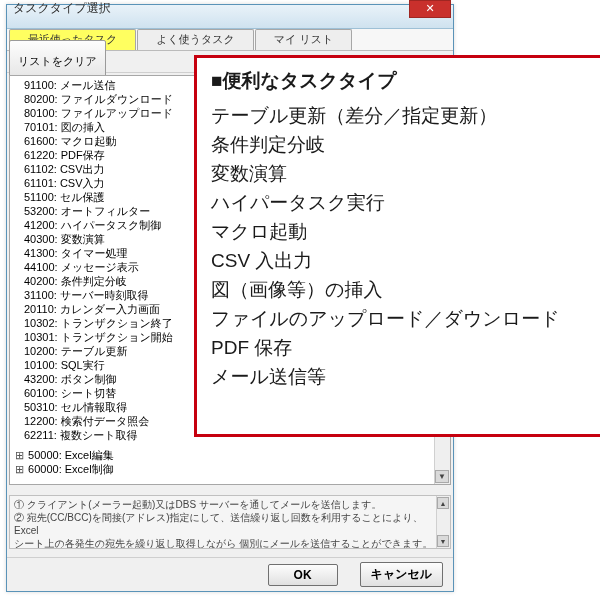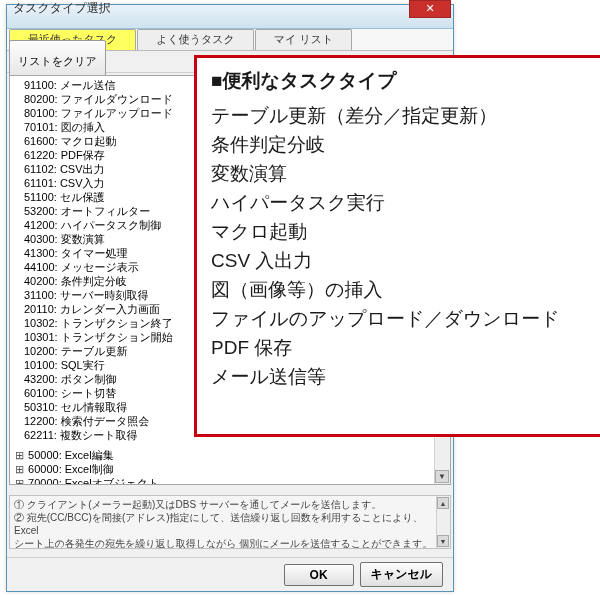--- a/index.html
+++ b/index.html
@@ -114,21 +114,21 @@
   }
   .info-pane .iscroll{position:absolute; right:0; top:0; width:14px; height:100%; background:#efefef; border-left:1px solid #d0d0d0;}
   .info-pane .iarr{position:absolute; right:1px; width:12px; height:12px; background:#dadada; border:1px solid #a9a9a9; font-size:7px; display:flex; align-items:center; justify-content:center; color:#444;}
   .info-pane .iarr.up{top:1px;}
   .info-pane .iarr.dn{bottom:1px;}
   .button-bar {
     height: 34px;
     display: flex;
     align-items: center;
     justify-content: flex-end;
-    gap: 6px;
+    gap: 22px;
     padding-right: 10px;
     border-top: 1px solid #cfcfcf;
     background:#f0f0f0;
   }
   .button-bar .dlg-btn {
     min-width: 70px;
     padding: 3px 10px;
     font-size: 12px;
     border: 1px solid #707070;
     background: linear-gradient(#fdfdfd,#e0e0e0);
@@ -198,21 +198,20 @@
         <div class="row"><span class="sp"></span>10200: テーブル更新</div>
         <div class="row"><span class="sp"></span>10100: SQL実行</div>
         <div class="row"><span class="sp"></span>43200: ボタン制御</div>
         <div class="row"><span class="sp"></span>60100: シート切替</div>
         <div class="row"><span class="sp"></span>50310: セル情報取得</div>
         <div class="row"><span class="sp"></span>12200: 検索付データ照会</div>
         <div class="row"><span class="sp"></span>62211: 複数シート取得</div>
         <div style="height: 6px;"></div>
         <div class="row"><span class="exp">⊞</span> 50000: Excel編集</div>
         <div class="row"><span class="exp">⊞</span> 60000: Excel制御</div>
-        <div class="row"><span class="exp">⊞</span> 70000: Excelオブジェクト</div>
       </div>
     <div class="scroll-hide">
       <div class="scroll-arrow up">▲</div>
       <div class="scroll-thumb"></div>
       <div class="scroll-arrow dn">▼</div>
     </div>
   </div>
 
   <div class="info-pane">
     <div>① クライアント(メーラー起動)又はDBS サーバーを通してメールを送信します。</div>

